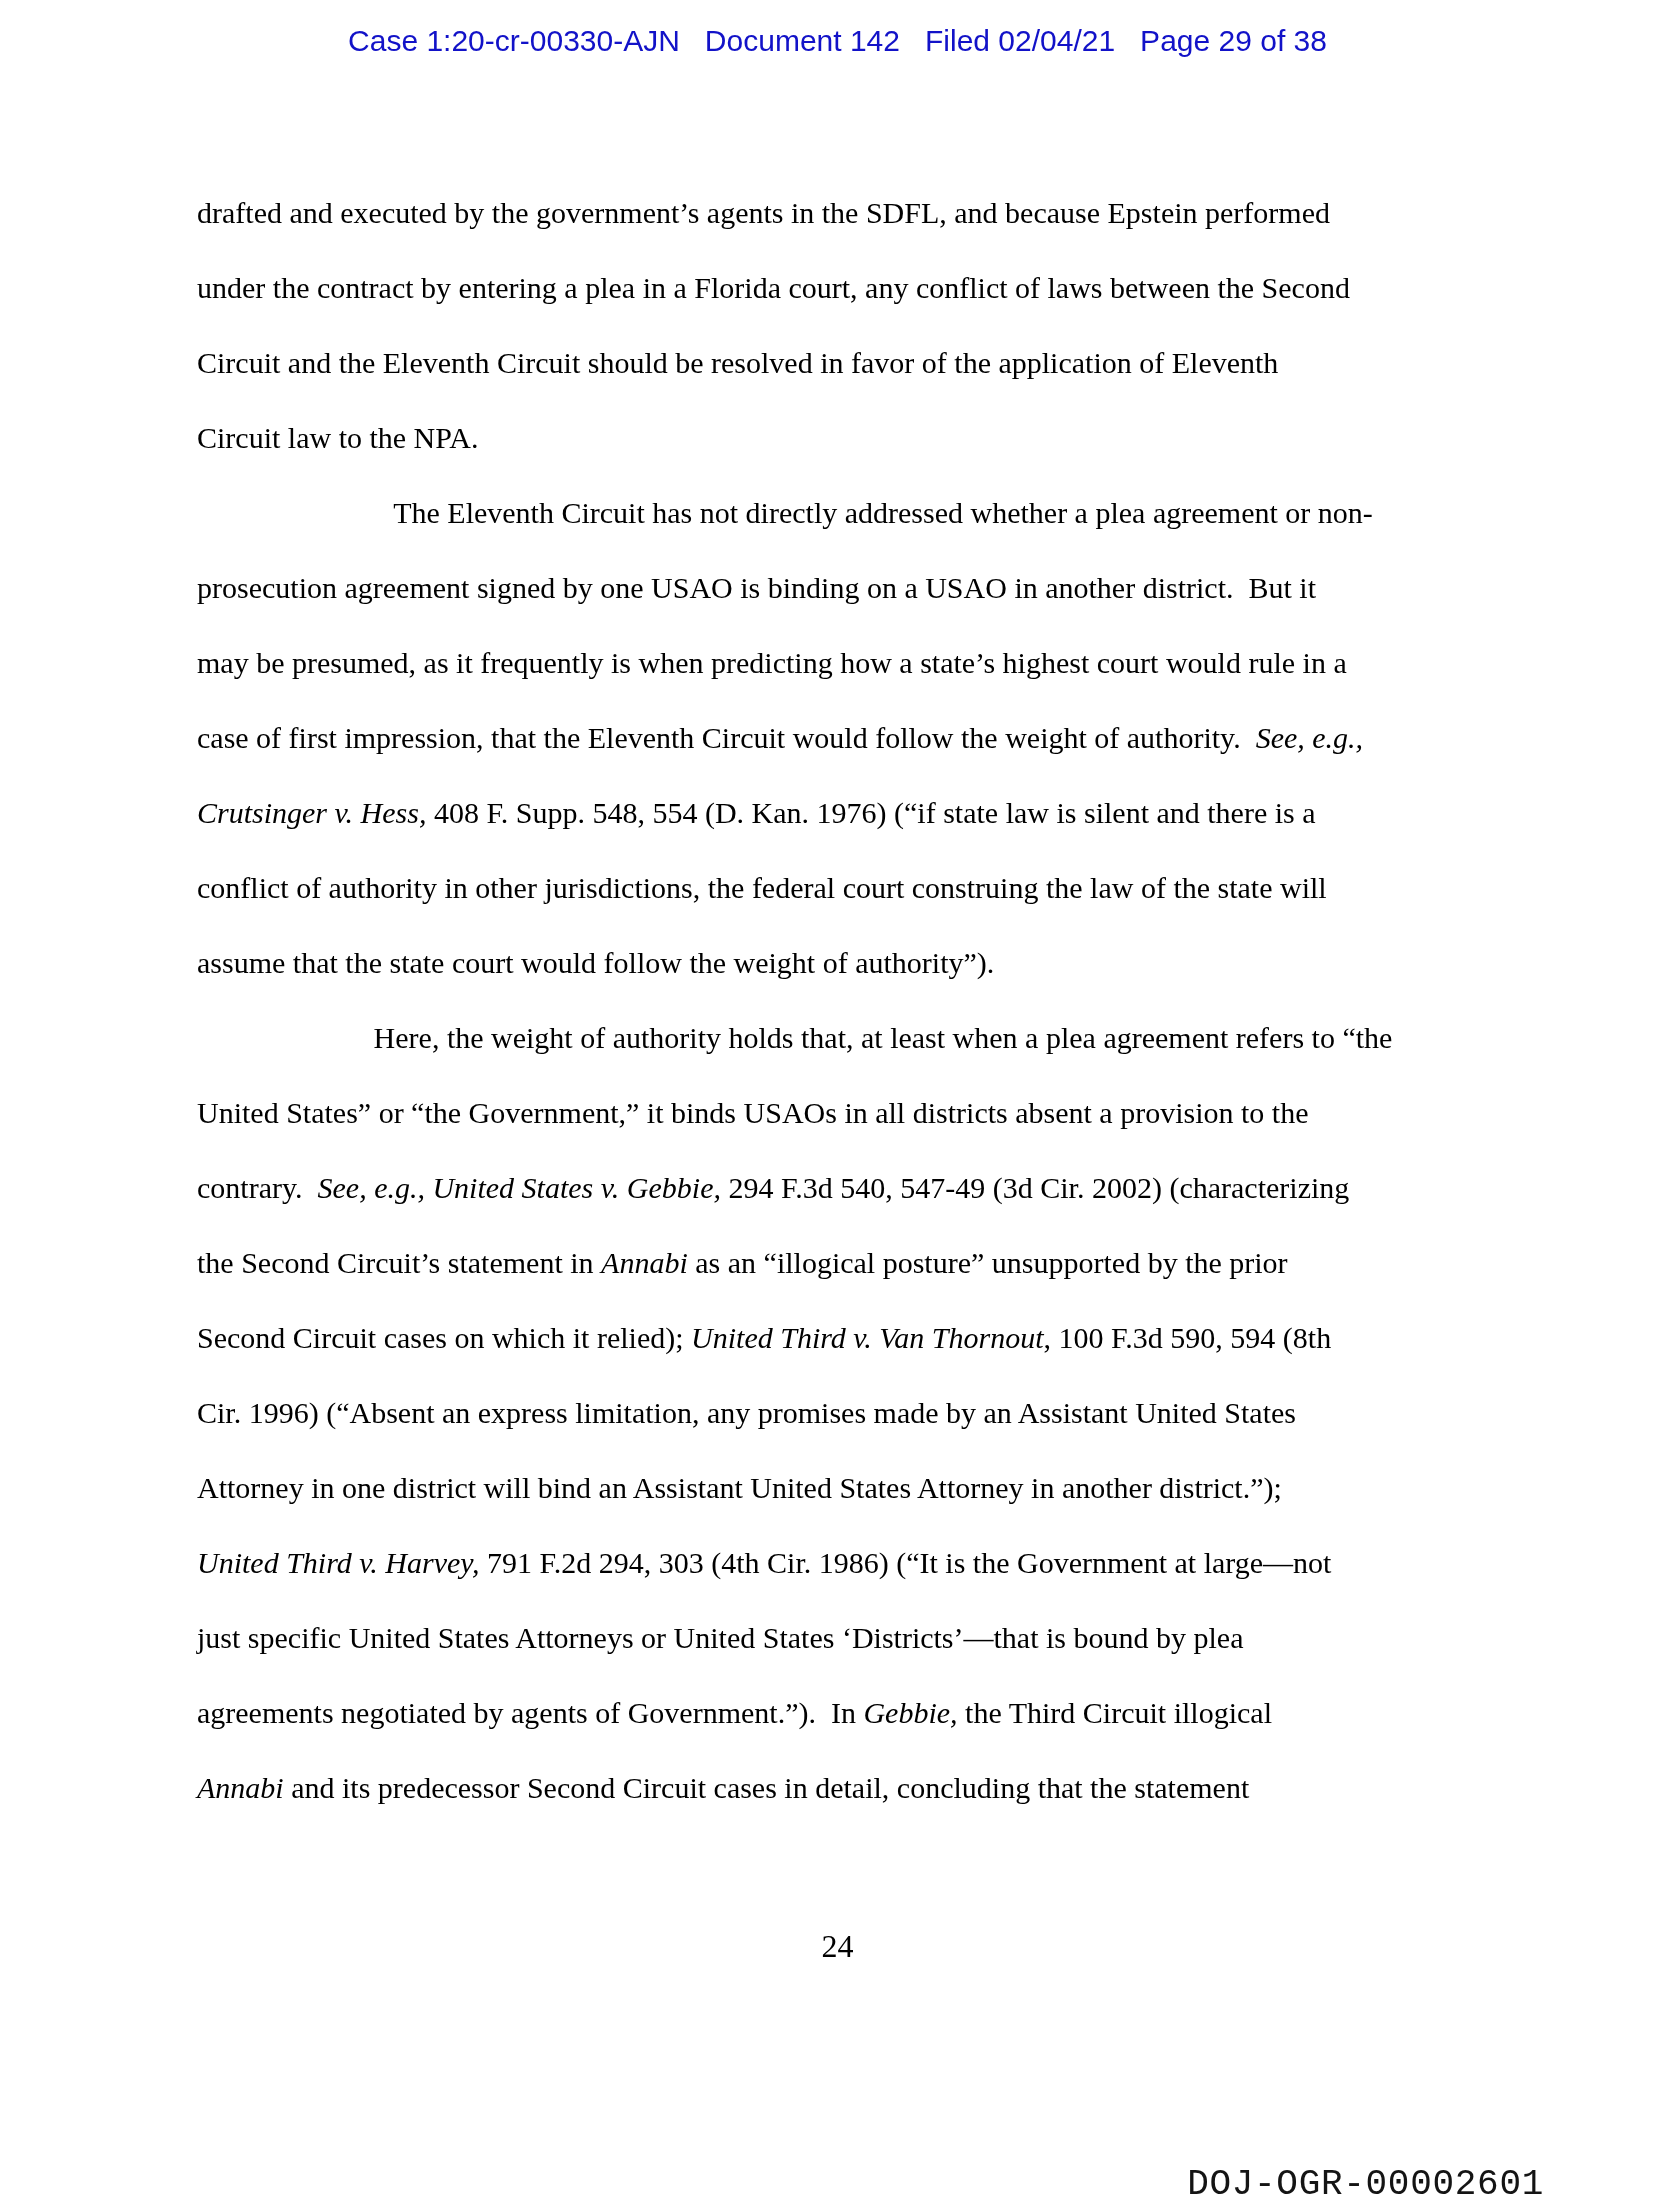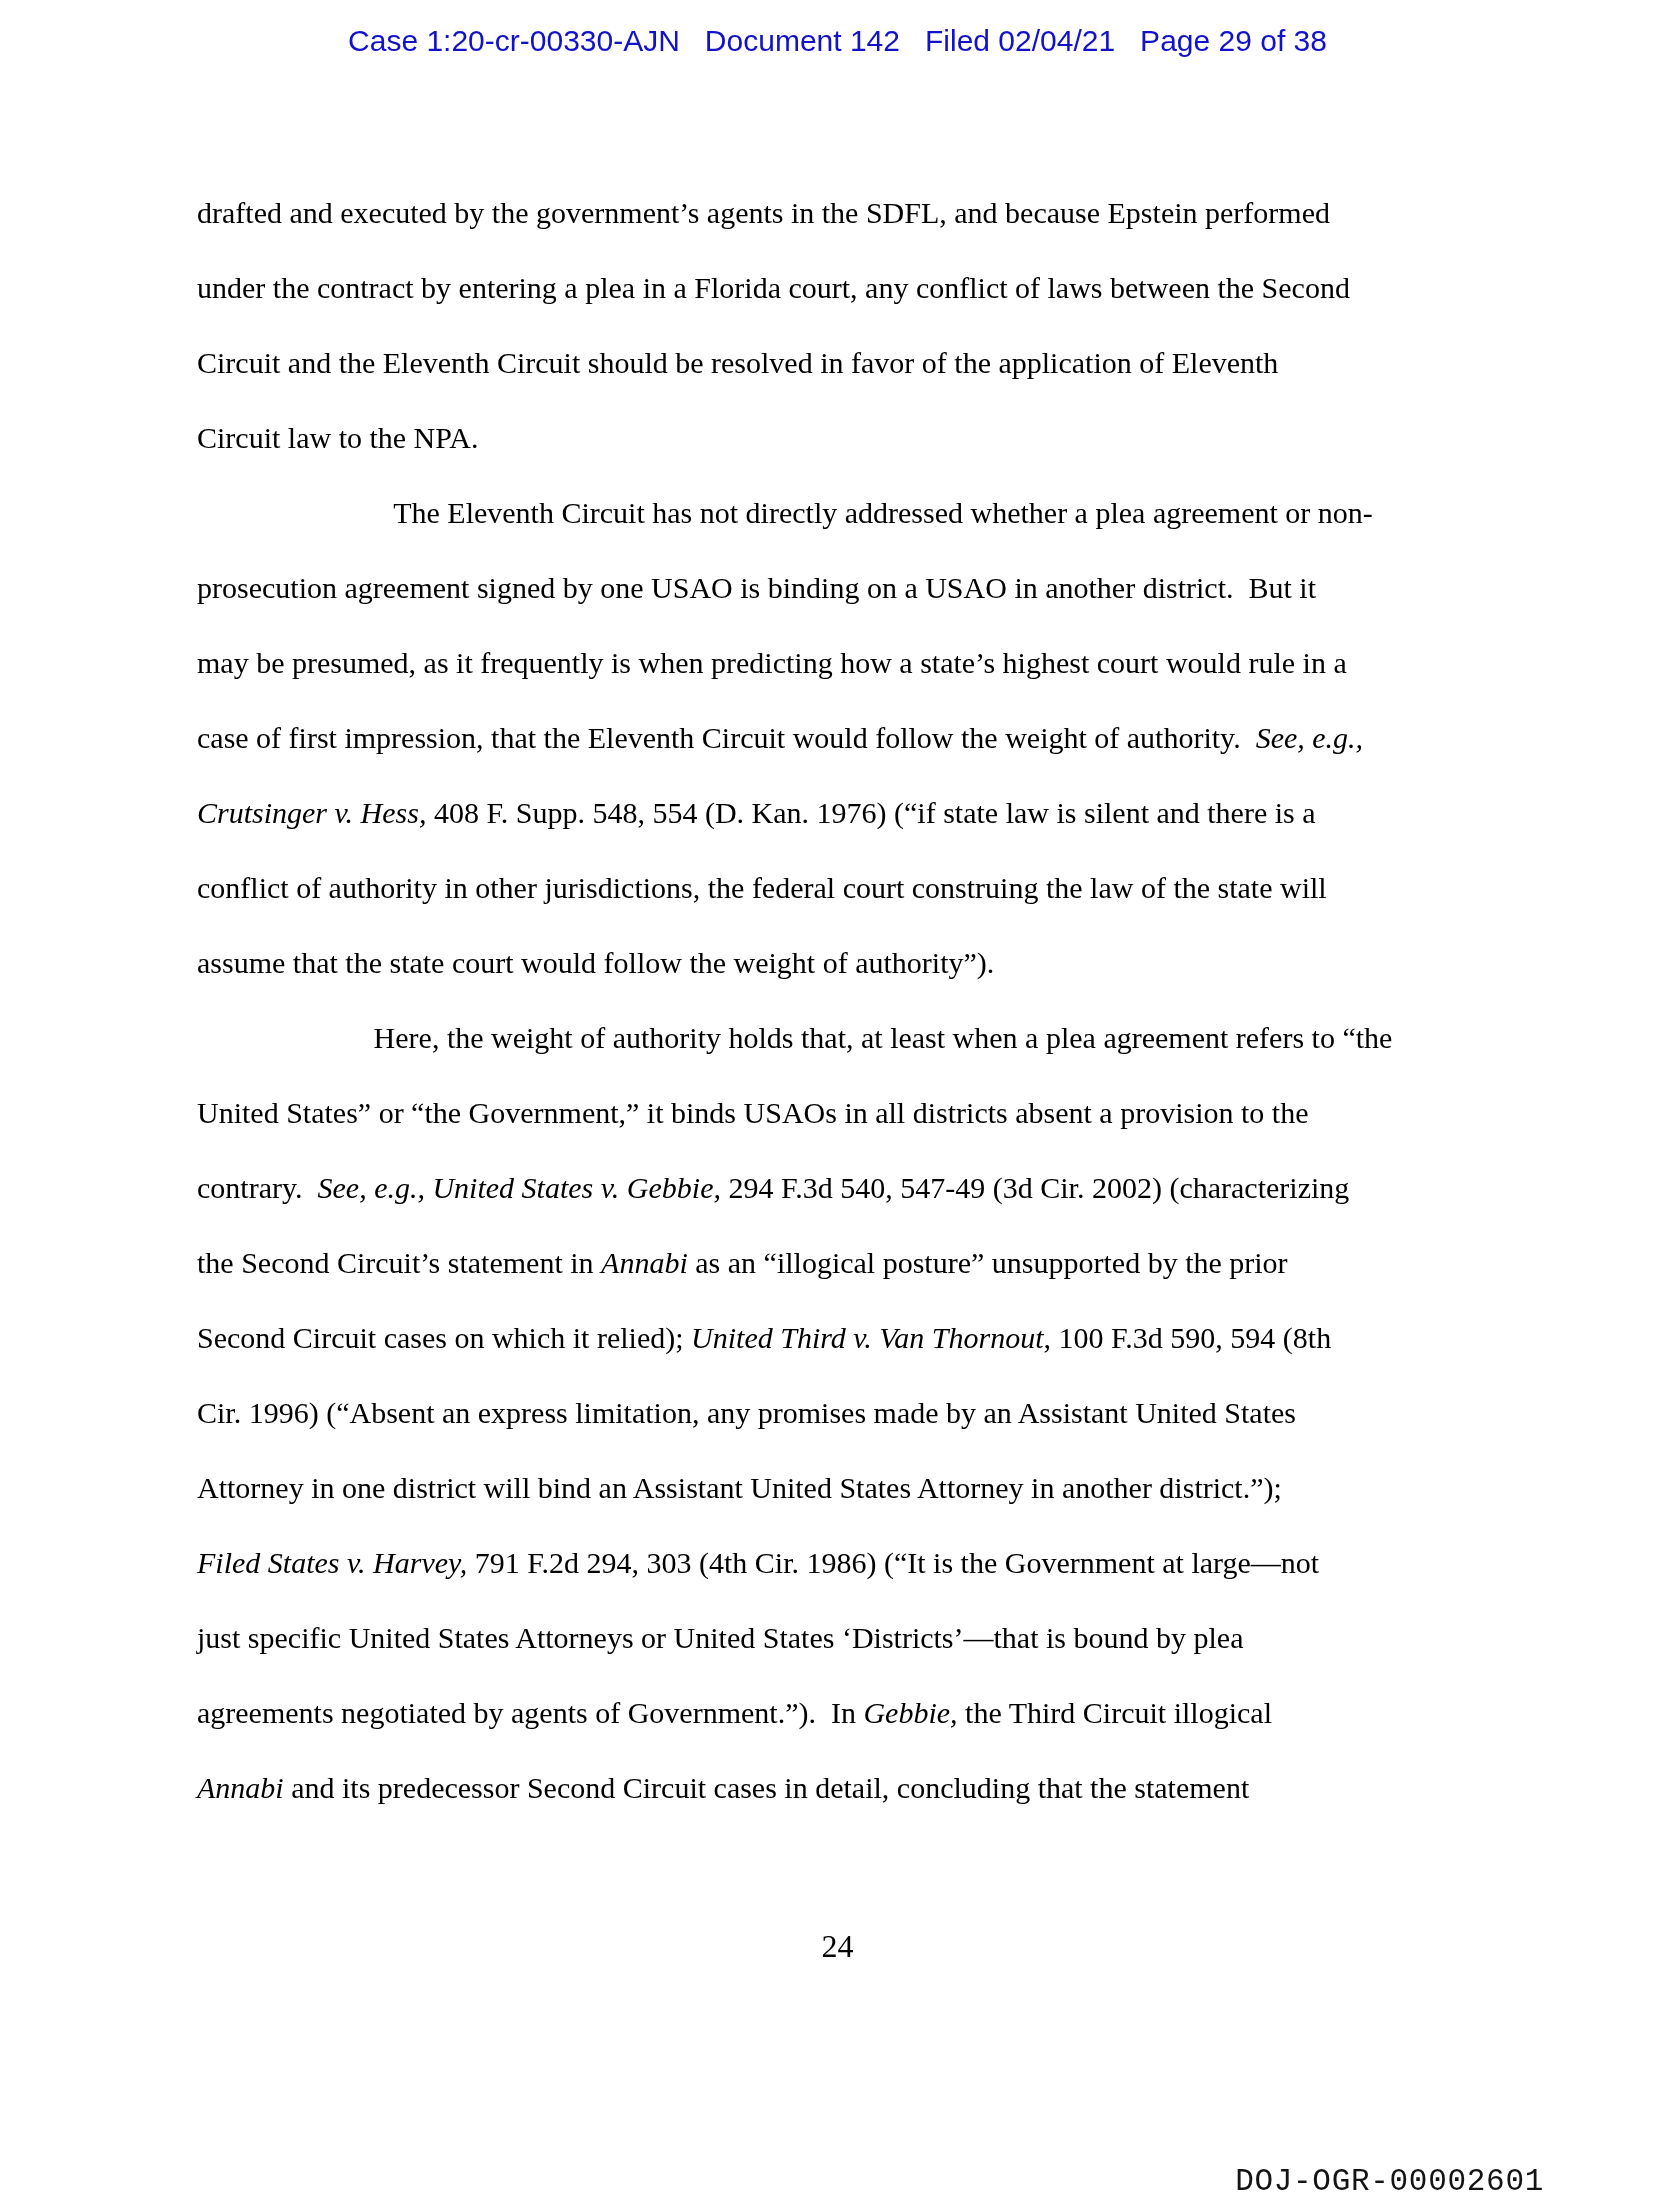--- a/index.html
+++ b/index.html
@@ -54,21 +54,21 @@
     width: 100%;
     text-align: center;
     font-size: 32px;
     color: #000000;
   }
   .bates-stamp {
     position: absolute;
     top: 2164px;
     right: 131px;
     font-family: "Liberation Mono", monospace;
-    font-size: 31px;
+    font-size: 36px;
     letter-spacing: 0.7px;
     color: #141414;
   }
 </style>
 </head>
 <body>
 
 <div class="page">
 
   <div class="ecf-header">Case 1:20-cr-00330-AJN&nbsp;&nbsp; Document 142&nbsp;&nbsp; Filed 02/04/21&nbsp;&nbsp; Page 29 of 38</div>
@@ -85,21 +85,21 @@
       <div class="line"><em>Crutsinger v. Hess,</em><span> 408 F. Supp. 548, 554 (D. Kan. 1976) (“if state law is silent and there is a</span></div>
       <div class="line"><span>conflict of authority in other jurisdictions, the federal court construing the law of the state will</span></div>
       <div class="line"><span>assume that the state court would follow the weight of authority”).</span></div>
       <div class="line indent"><span>Here, the weight of authority holds that, at least when a plea agreement refers to “the</span></div>
       <div class="line"><span>United States” or “the Government,” it binds USAOs in all districts absent a provision to the</span></div>
       <div class="line"><span>contrary.&nbsp; </span><em>See, e.g., United States v. Gebbie,</em><span> 294 F.3d 540, 547-49 (3d Cir. 2002) (characterizing</span></div>
       <div class="line"><span>the Second Circuit’s statement in </span><em>Annabi</em><span> as an “illogical posture” unsupported by the prior</span></div>
       <div class="line"><span>Second Circuit cases on which it relied); </span><em>United Third v. Van Thornout</em><span>, 100 F.3d 590, 594 (8th</span></div>
       <div class="line"><span>Cir. 1996) (“Absent an express limitation, any promises made by an Assistant United States</span></div>
       <div class="line"><span>Attorney in one district will bind an Assistant United States Attorney in another district.”);</span></div>
-      <div class="line"><em>Filed States v. Harvey,</em><span> 791 F.2d 294, 303 (4th Cir. 1986) (“It is the Government at large—not</span></div>
+      <div class="line"><em>United Third v. Harvey,</em><span> 791 F.2d 294, 303 (4th Cir. 1986) (“It is the Government at large—not</span></div>
       <div class="line"><span>just specific United States Attorneys or United States ‘Districts’—that is bound by plea</span></div>
       <div class="line"><span>agreements negotiated by agents of Government.”).&nbsp; In </span><em>Gebbie,</em><span> the Third Circuit illogical</span></div>
       <div class="line"><em>Annabi</em><span> and its predecessor Second Circuit cases in detail, concluding that the statement</span></div>
     </div>
 
   <div class="page-number">24</div>
 
   <div class="bates-stamp">DOJ-OGR-00002601</div>
 
 </div>

